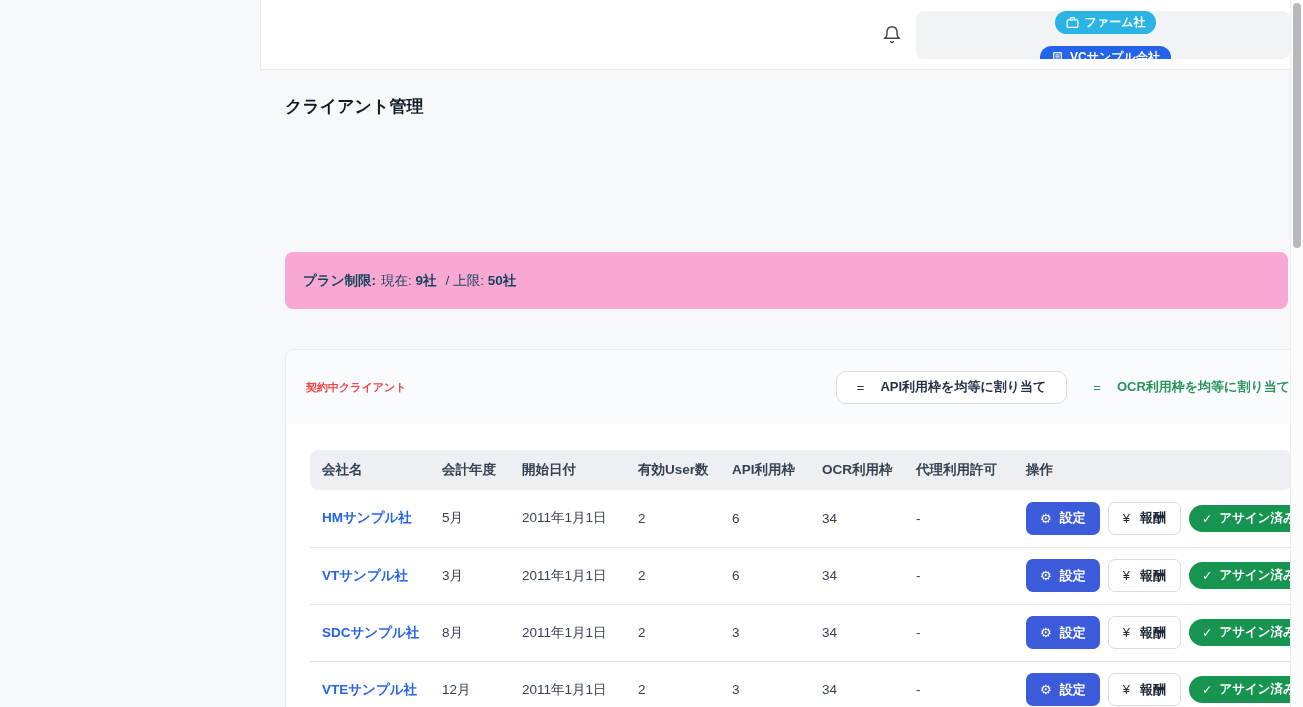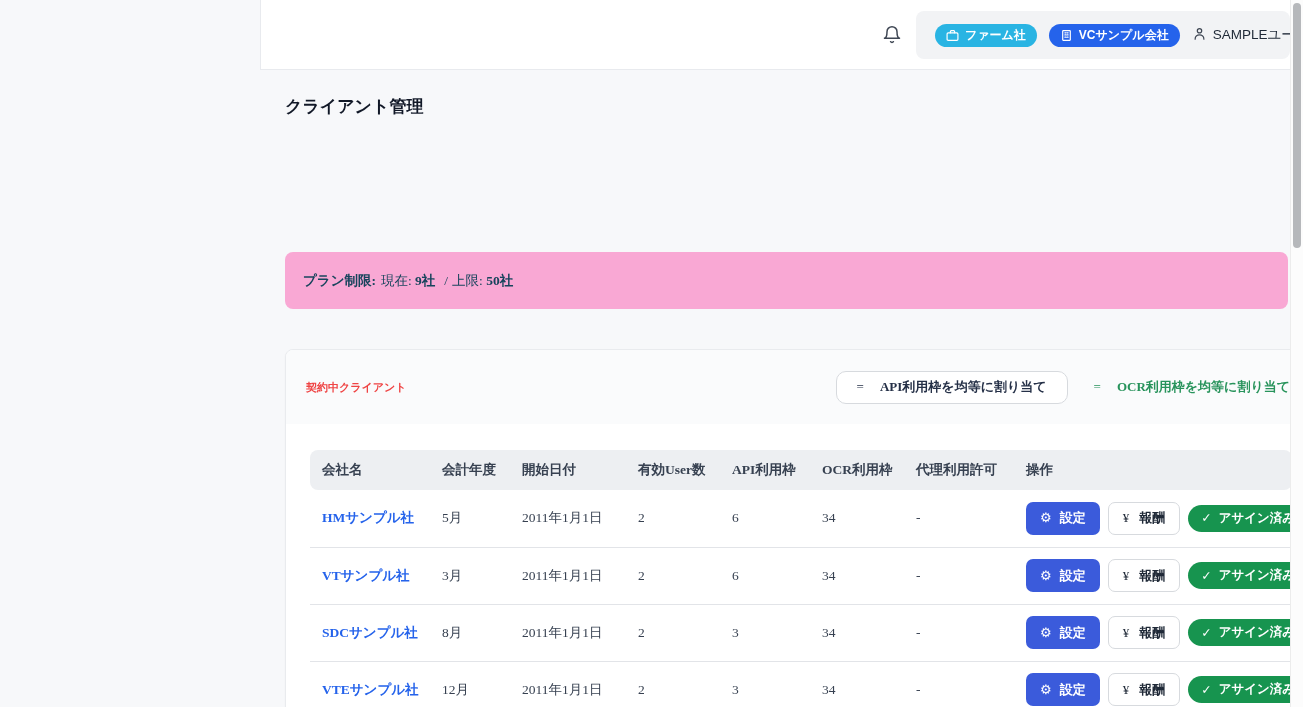--- a/index.html
+++ b/index.html
@@ -6,26 +6,26 @@
   html,body { width:1303px; height:707px; overflow:hidden; }
   body {
     font-family:"Liberation Sans","DejaVu Sans",sans-serif;
     background:#f7f8fa; position:relative; color:#374151;
   }
   
   .sidebar { position:absolute; left:0; top:0; width:260px; height:707px; background:#f7f8fa; }
   .topbar  { position:absolute; left:260px; top:0; width:1043px; height:70px;
              background:#ffffff; border-left:1px solid #e8eaee; border-bottom:1px solid #e8eaee; }
   .main    { position:absolute; left:261px; top:70px; width:1042px; height:637px;
-             background:#f7f8fa; overflow:hidden;font-family:Liberation Serif, serif; }
+             background:#f7f8fa; overflow:hidden; }
   
   .bell { position:absolute; left:621px; top:25px; width:20px; height:20px; color:#3f4754; }
   .account-group { position:absolute; right:13px; top:11px; width:374px; height:48px;
                    background:#f2f3f5; border-radius:8px; display:flex; align-items:center;
-                   padding:0 14px 0 19px; gap:12px; overflow:hidden; white-space:nowrap; }
+                   padding:0 14px 0 19px; gap:12px; overflow:hidden; white-space:nowrap;flex-direction:column; }
   .badge { display:inline-flex; align-items:center; gap:6px; color:#fff; font-size:12px;
            font-weight:bold; padding:3px 11px; border-radius:999px; flex:0 0 auto; }
   .badge svg { display:block; }
   .user { display:inline-flex; align-items:center; gap:6px; font-size:13.5px; color:#1f2937; flex:0 0 auto; }
   
   .page-title { position:absolute; left:24px; top:25px; font-size:17px; font-weight:bold; color:#111827; }
   .page-subtitle { position:absolute; left:24px; top:51px; font-size:13.5px; color:#6b7280; }
   
   .info-box { position:absolute; left:24px; top:93px; width:1006px; height:58px;
               background:#fbfcfd; border:1px solid #e7e9ec; border-radius:8px;

